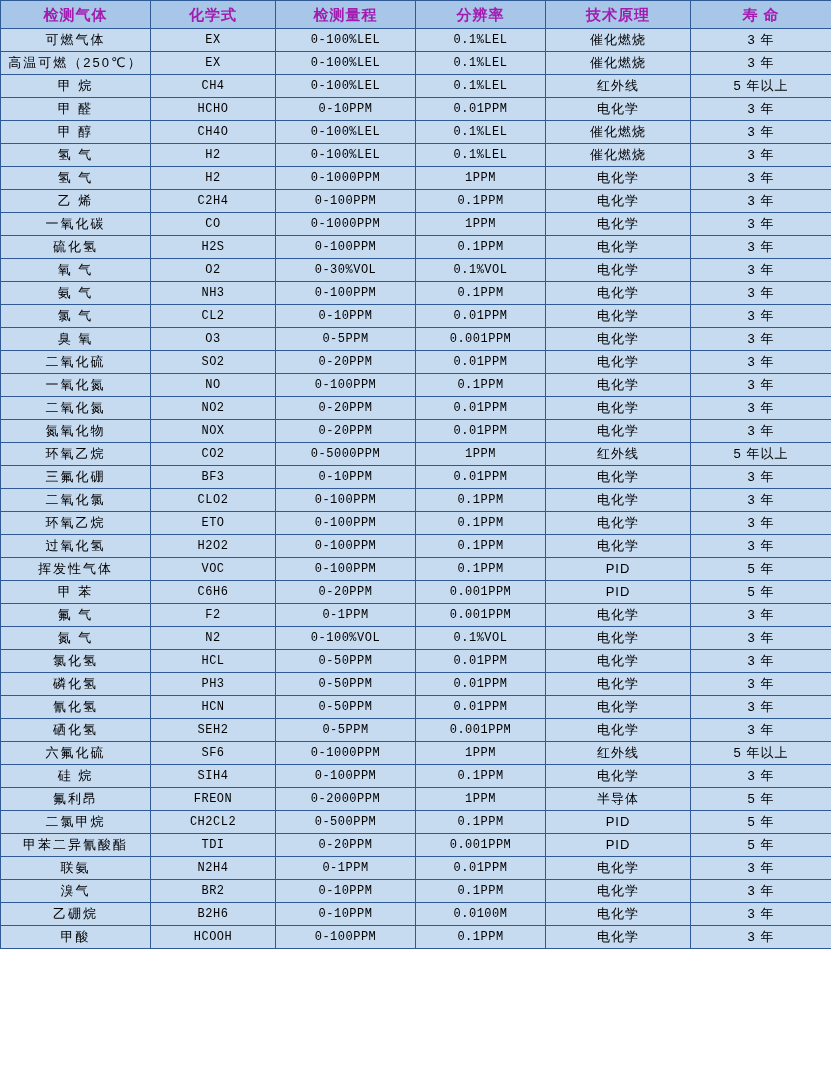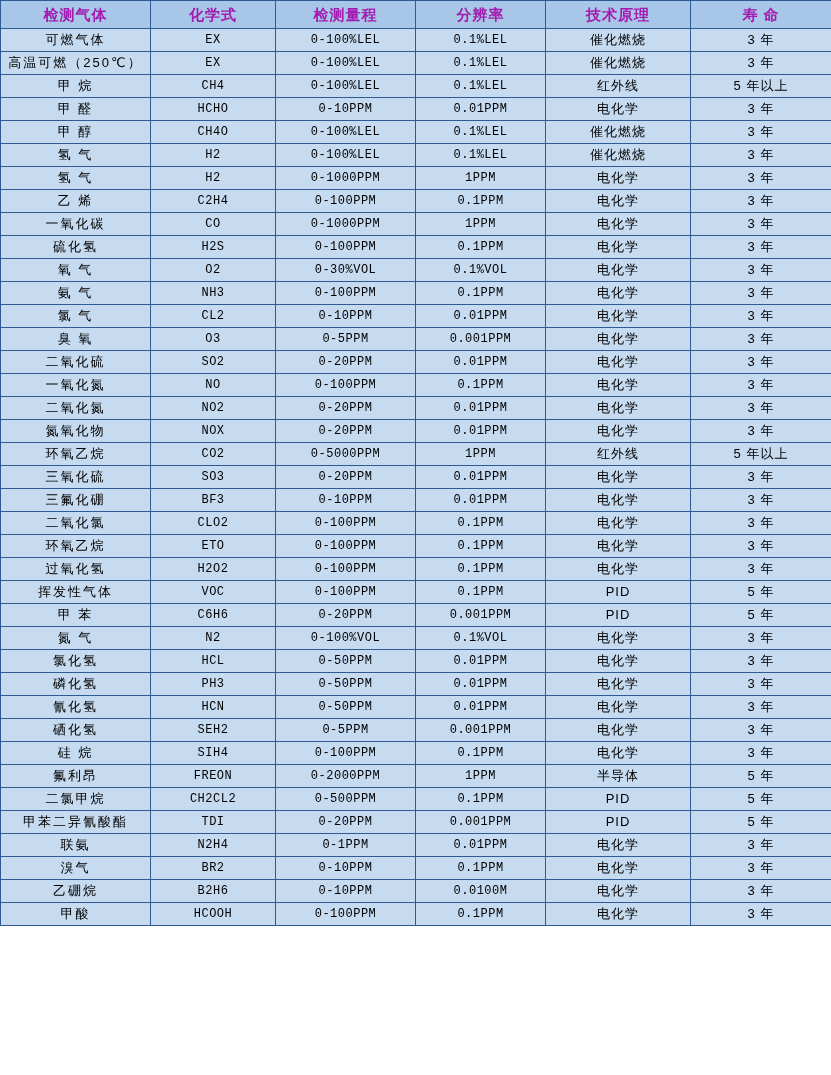--- a/index.html
+++ b/index.html
@@ -234,28 +234,20 @@
       </tr>
       <tr>
         <td class="name">环氧乙烷</td>
         <td class="formula">CO2</td>
         <td class="range">0-5000PPM</td>
         <td class="resolution">1PPM</td>
         <td class="principle">红外线</td>
         <td class="life">5 年以上</td>
       </tr>
       <tr>
-        <td class="name">三氧化硫</td>
-        <td class="formula">SO3</td>
-        <td class="range">0-20PPM</td>
-        <td class="resolution">0.01PPM</td>
-        <td class="principle">电化学</td>
-        <td class="life">3 年</td>
-      </tr>
-      <tr>
         <td class="name">三氟化硼</td>
         <td class="formula">BF3</td>
         <td class="range">0-10PPM</td>
         <td class="resolution">0.01PPM</td>
         <td class="principle">电化学</td>
         <td class="life">3 年</td>
       </tr>
       <tr>
         <td class="name">二氧化氯</td>
         <td class="formula">CLO2</td>
@@ -290,20 +282,28 @@
       </tr>
       <tr>
         <td class="name">甲 苯</td>
         <td class="formula">C6H6</td>
         <td class="range">0-20PPM</td>
         <td class="resolution">0.001PPM</td>
         <td class="principle">PID</td>
         <td class="life">5 年</td>
       </tr>
       <tr>
+        <td class="name">氟 气</td>
+        <td class="formula">F2</td>
+        <td class="range">0-1PPM</td>
+        <td class="resolution">0.001PPM</td>
+        <td class="principle">电化学</td>
+        <td class="life">3 年</td>
+      </tr>
+      <tr>
         <td class="name">氮 气</td>
         <td class="formula">N2</td>
         <td class="range">0-100%VOL</td>
         <td class="resolution">0.1%VOL</td>
         <td class="principle">电化学</td>
         <td class="life">3 年</td>
       </tr>
       <tr>
         <td class="name">氯化氢</td>
         <td class="formula">HCL</td>
@@ -328,20 +328,28 @@
         <td class="principle">电化学</td>
         <td class="life">3 年</td>
       </tr>
       <tr>
         <td class="name">硒化氢</td>
         <td class="formula">SEH2</td>
         <td class="range">0-5PPM</td>
         <td class="resolution">0.001PPM</td>
         <td class="principle">电化学</td>
         <td class="life">3 年</td>
+      </tr>
+      <tr>
+        <td class="name">六氟化硫</td>
+        <td class="formula">SF6</td>
+        <td class="range">0-1000PPM</td>
+        <td class="resolution">1PPM</td>
+        <td class="principle">红外线</td>
+        <td class="life">5 年以上</td>
       </tr>
       <tr>
         <td class="name">硅 烷</td>
         <td class="formula">SIH4</td>
         <td class="range">0-100PPM</td>
         <td class="resolution">0.1PPM</td>
         <td class="principle">电化学</td>
         <td class="life">3 年</td>
       </tr>
       <tr>

